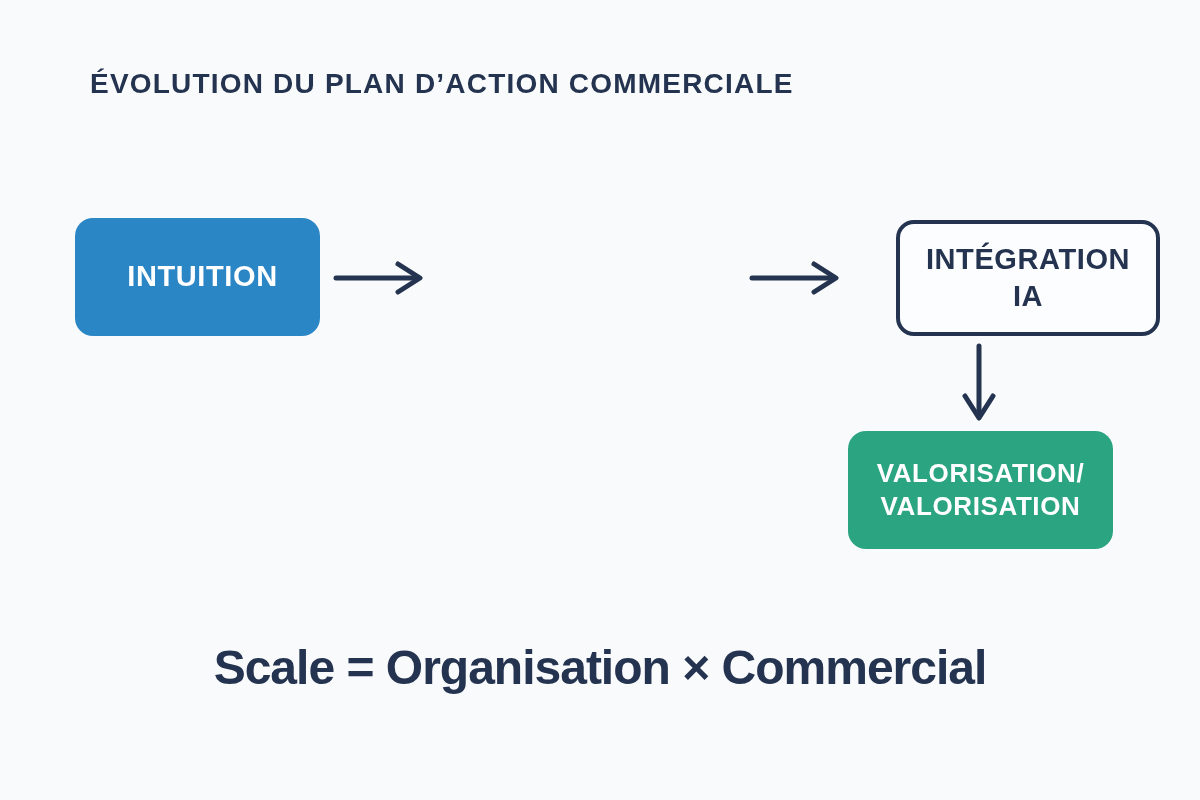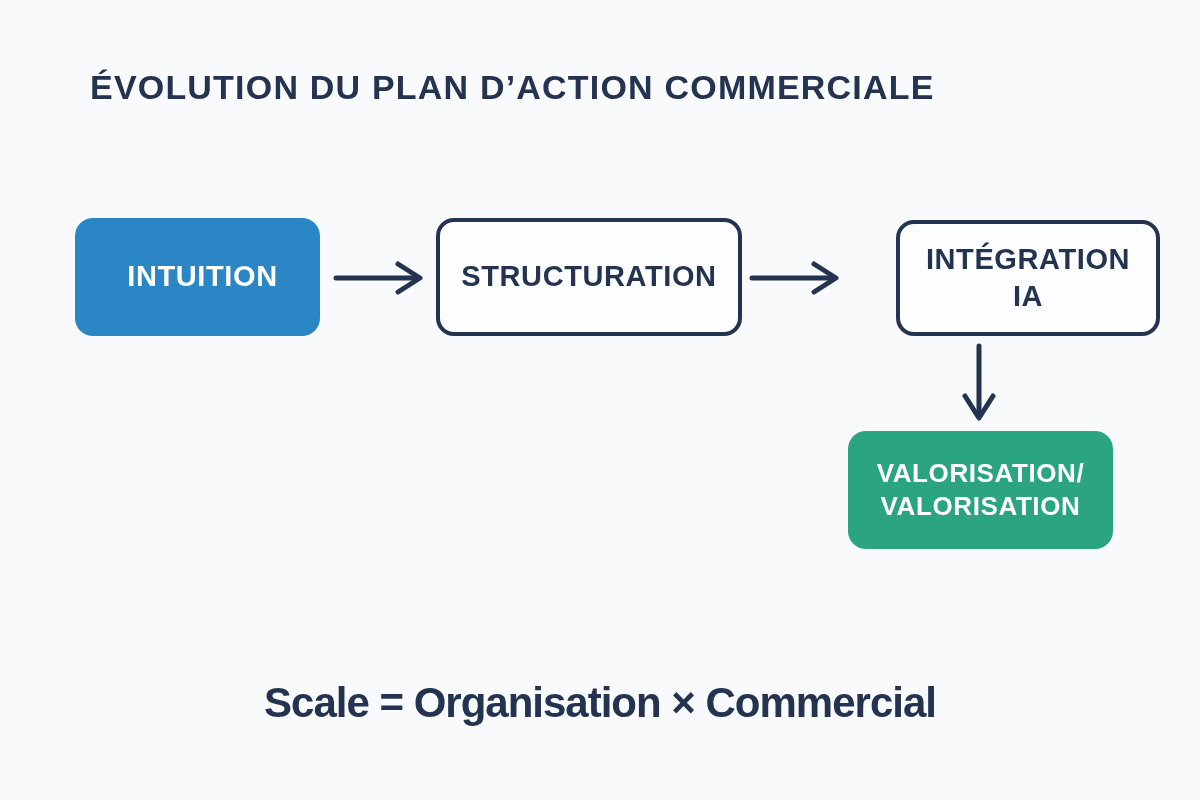--- a/index.html
+++ b/index.html
@@ -19,21 +19,21 @@
     position: relative;
     width: 1200px;
     height: 800px;
     background: var(--background);
     overflow: hidden;
   }
   .diagram-title {
     position: absolute;
     left: 90px;
     top: 68px;
-    font-size: 34px;
+    font-size: 28px;
     font-weight: bold;
     letter-spacing: 1.2px;
     color: var(--navy);
     white-space: nowrap;
   }
   .node {
     position: absolute;
     display: flex;
     flex-direction: column;
     align-items: center;
@@ -92,49 +92,45 @@
     fill: none;
     stroke-linecap: round;
     stroke-linejoin: round;
   }
   .formula {
     position: absolute;
     left: 0;
     top: 640px;
     width: 1200px;
     text-align: center;
-    font-size: 42px;
+    font-size: 48px;
     font-weight: bold;
     letter-spacing: -1px;
     color: var(--navy);
     white-space: nowrap;
-    margin-top: 39px;
   }
 </style>
 </head>
 <body>
 
 <div class="canvas">
 
   <h1 class="diagram-title">ÉVOLUTION DU PLAN D’ACTION COMMERCIALE</h1>
 
   <div class="node filled-blue node-intuition">
     <span>INTUITION</span>
   </div>
 
   <div class="arrow arrow-1">
     <svg width="96" height="40" viewBox="0 0 96 40">
       <line x1="4" y1="20" x2="84" y2="20"></line>
       <polyline points="66,6 88,20 66,34"></polyline>
     </svg>
   </div>
 
-  <div class="node outlined node-structuration">
-    <span>STRUCTURATION</span>
-  </div>
 
   <div class="arrow arrow-2">
     <svg width="96" height="40" viewBox="0 0 96 40">
       <line x1="4" y1="20" x2="84" y2="20"></line>
       <polyline points="66,6 88,20 66,34"></polyline>
     </svg>
   </div>
 
   <div class="node outlined node-integration">
     <span>INTÉGRATION</span>

